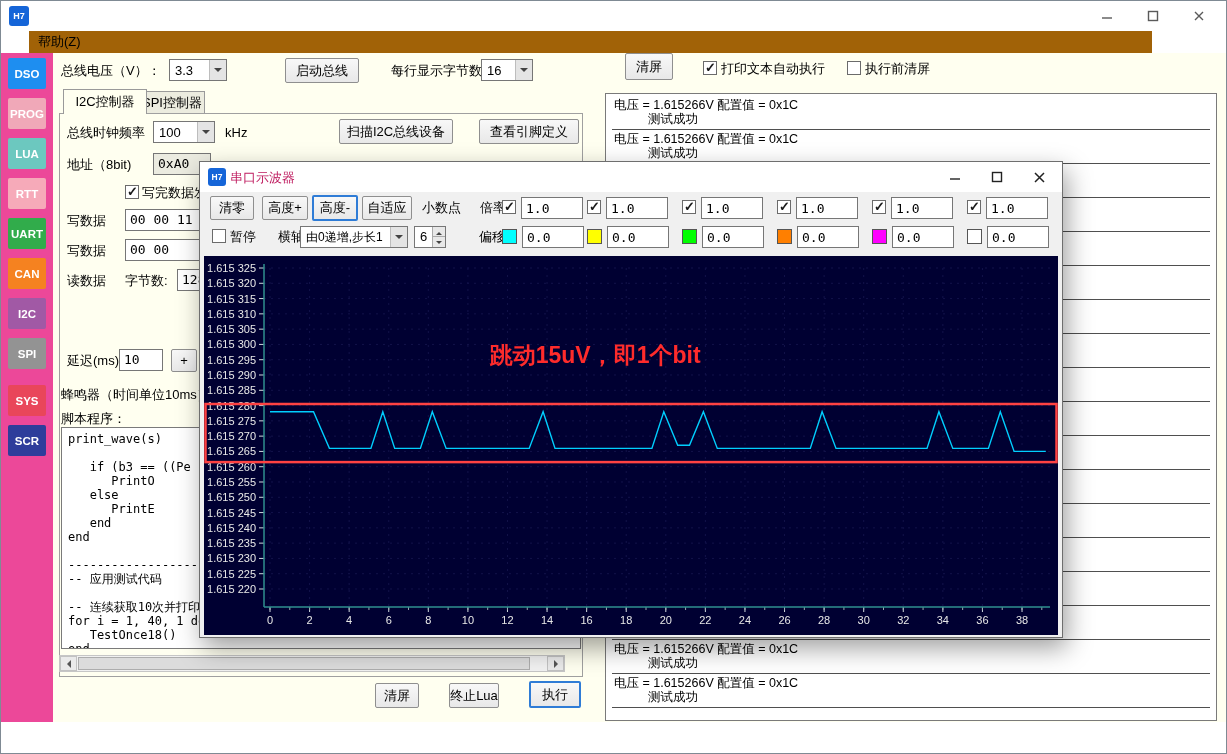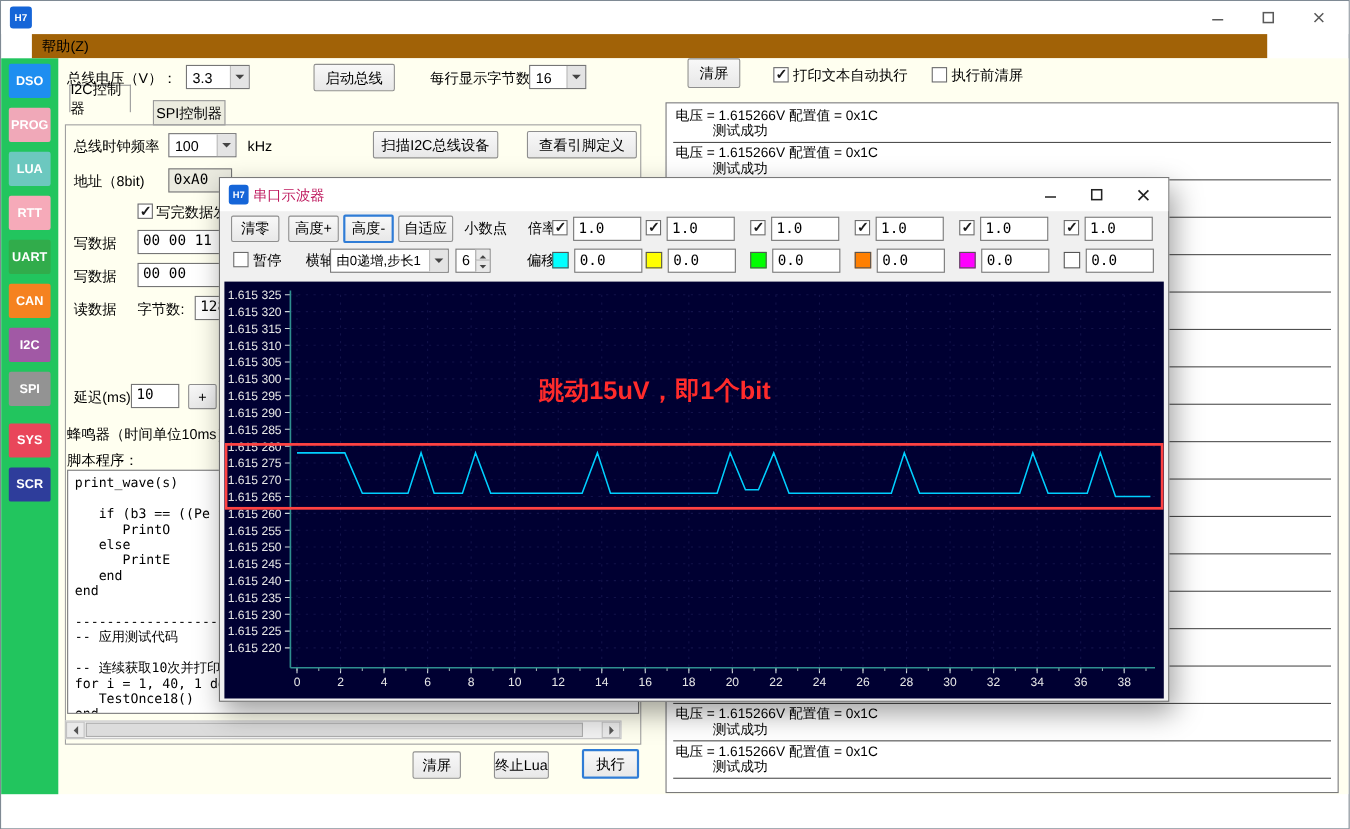--- a/index.html
+++ b/index.html
@@ -76,21 +76,21 @@
         </svg>
       </div>
   </div>
 
   <div class="abs" style="left:0;top:30px;width:1123px;height:22px;background:#a16207;margin-left:28px;">
     <span class="lbl" style="left:9px;top:3px;">帮助(Z)</span>
   </div>
 
   <div class="abs" style="left:52px;top:52px;width:1173px;height:669px;background:#fffff0;"></div>
 
-  <div class="abs" id="sidebar" style="left:0;top:52px;width:52px;height:669px;background:#22c55e;">
+  <div class="abs" id="sidebar" style="left:0;top:52px;width:52px;height:669px;background:#ec4899;">
       <div class="side-btn" style="top: 5px; background: rgb(30, 142, 240);">DSO</div>
       <div class="side-btn" style="top: 45px; background: rgb(240, 168, 184);">PROG</div>
       <div class="side-btn" style="top: 85px; background: rgb(108, 200, 191);">LUA</div>
       <div class="side-btn" style="top: 125px; background: rgb(246, 170, 185);">RTT</div>
       <div class="side-btn" style="top: 165px; background: rgb(49, 172, 75);">UART</div>
       <div class="side-btn" style="top: 205px; background: rgb(245, 130, 32);">CAN</div>
       <div class="side-btn" style="top: 245px; background: rgb(161, 89, 165);">I2C</div>
       <div class="side-btn" style="top: 285px; background: rgb(147, 147, 147);">SPI</div>
       <div class="side-btn" style="top: 332px; background: rgb(233, 70, 90);">SYS</div>
       <div class="side-btn" style="top: 372px; background: rgb(46, 61, 155);">SCR</div>
@@ -99,21 +99,21 @@
   <span class="lbl" style="left:60px;top:62px;">总线电压（V）：</span>
   <div class="select" style="left:168px;top:58px;width:58px;height:22px;">
       <span>3.3</span>
     </div>
   <div class="btn" style="left:284px;top:57px;width:74px;height:25px;">启动总线</div>
   <span class="lbl" style="left:390px;top:62px;">每行显示字节数:</span>
   <div class="select" style="left:480px;top:58px;width:52px;height:22px;">
       <span>16</span>
     </div>
 
-  <div class="tab active" style="left:62px;top:76px;width:56px;height:25px;">I2C控制器</div>
+  <div class="tab active" style="left:62px;top:88px;width:84px;height:25px;">I2C控制器</div>
   <div class="tab inactive" style="left:138px;top:90px;width:66px;height:23px;">SPI控制器</div>
   <div class="panel" style="left:58px;top:112px;width:524px;height:564px;"></div>
 
   <span class="lbl" style="left:66px;top:124px;">总线时钟频率</span>
   <div class="select" style="left:152px;top:120px;width:62px;height:22px;">
       <span>100</span>
     </div>
   <span class="lbl" style="left:224px;top:124px;">kHz</span>
   <div class="btn" style="left:338px;top:118px;width:114px;height:25px;">扫描I2C总线设备</div>
   <div class="btn" style="left:478px;top:118px;width:100px;height:25px;">查看引脚定义</div>

